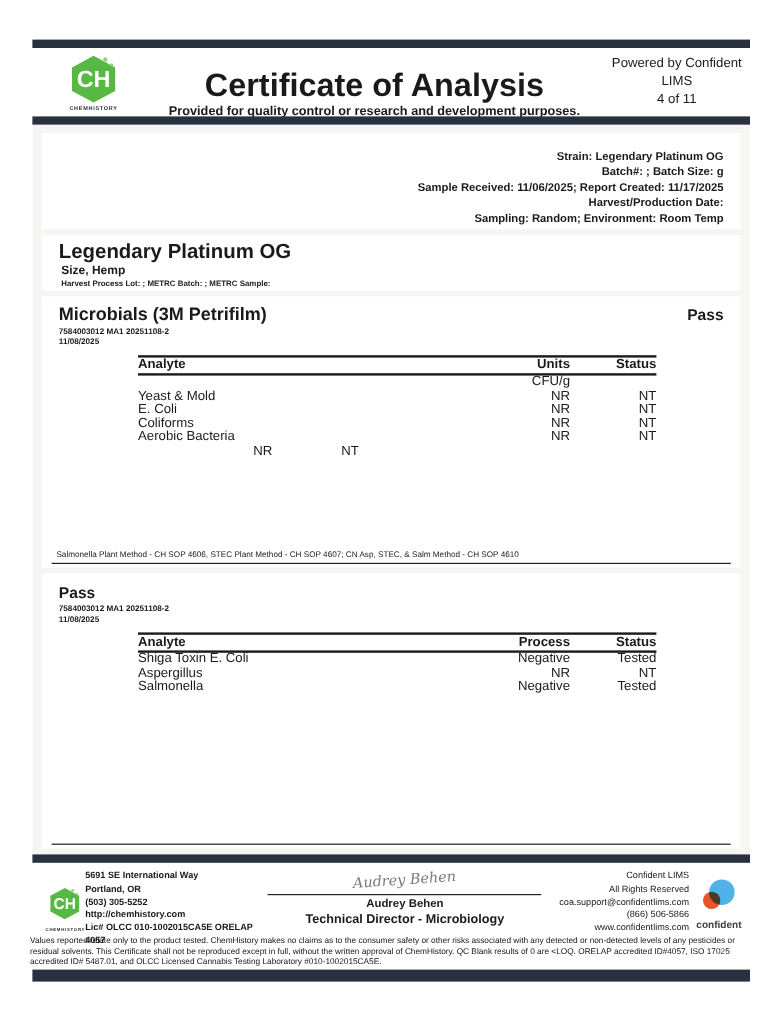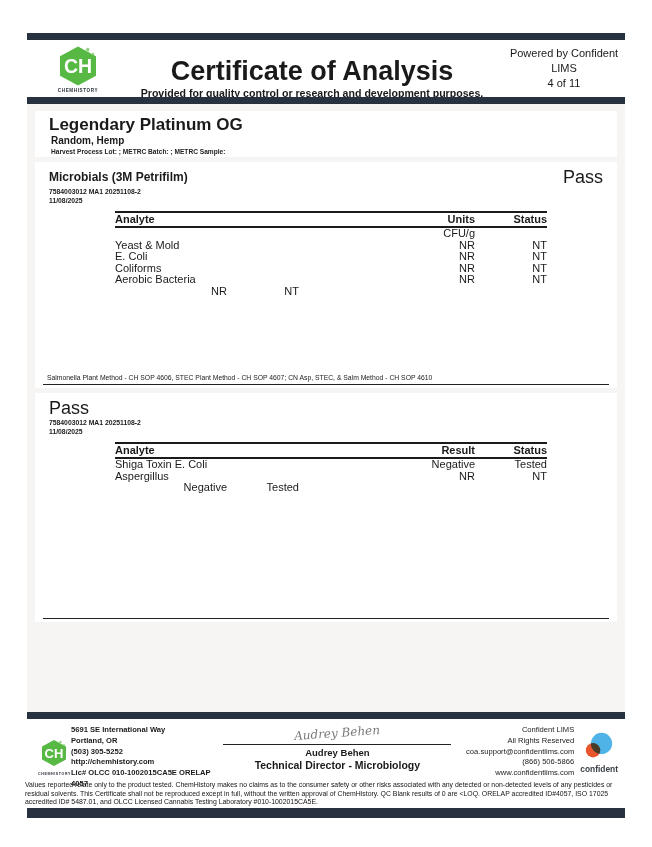--- a/index.html
+++ b/index.html
@@ -30,22 +30,22 @@
     text-align:right; font-size:9.4px; font-weight:600; line-height:13px; }
   .product-card { height:46px; margin-bottom:5px; padding:4px 14px 0; box-sizing:border-box; }
   .product-name { font-size:17px; font-weight:600; line-height:20px; }
   .product-type { font-size:10px; font-weight:600; line-height:12px; margin-left:2px; }
   .product-meta { font-size:6.6px; font-weight:600; line-height:9px; margin-left:2px; color:#222; }
 
   .section-card { position:relative; margin-bottom:5px; padding:6px 14px; box-sizing:border-box; }
   .sec-micro { height:226px; }
   .sec-mol   { height:229px; }
   .sec-head { display:flex; justify-content:space-between; align-items:flex-start; }
-  .sec-title { font-size:12px; font-weight:600; line-height:19px; }
-  .sec-status { font-size:18px; font-weight:400; line-height:19px; }
+  .sec-title { font-size:15px; font-weight:600; line-height:19px; }
+  .sec-status { font-size:13px; font-weight:700; line-height:19px; }
   .sec-id   { font-size:6.8px; font-weight:600; line-height:9px; }
   .sec-date { font-size:6.8px; font-weight:600; line-height:9px; }
 
   .assay-table { margin:6px 0 0 66px; width:432px; font-size:11px; }
   .t-row { display:flex; line-height:11.6px; }
   .t-head { font-weight:700; border-top:2px solid #1b1b1b; border-bottom:2px solid #1b1b1b; line-height:13px; }
   .c-analyte { flex:1; text-align:left; }
   .c-val { width:112px; text-align:right; }
   .c-status { width:72px; text-align:right; }
 
@@ -97,24 +97,31 @@
     <div class="hdr-right">
       <div>Powered by Confident LIMS</div>
       <div>4 of 11</div>
     </div>
   </header>
 
   <div class="bar bar-mid"></div>
 
   <main class="content">
 
+    <section class="card info-card">
+      <div>Strain: Legendary Platinum OG</div>
+      <div>Batch#: ; Batch Size:  g</div>
+      <div>Sample Received: 11/06/2025; Report Created: 11/17/2025</div>
+      <div>Harvest/Production Date:</div>
+      <div>Sampling: Random; Environment: Room Temp</div>
+    </section>
 
     <section class="card product-card">
       <div class="product-name">Legendary Platinum OG</div>
-      <div class="product-type">Random, Hemp</div>
+      <div class="product-type">Size, Hemp</div>
       <div class="product-meta">Harvest Process Lot: ; METRC Batch: ; METRC Sample:</div>
     </section>
 
     <section class="card section-card sec-micro">
       <div class="sec-head">
         <div class="sec-title">Microbials (3M Petrifilm)</div>
         <div class="sec-status">Pass</div>
       </div>
       <div class="sec-id">7584003012 MA1 20251108-2</div>
       <div class="sec-date">11/08/2025</div>
@@ -162,34 +169,35 @@
     <section class="card section-card sec-mol">
       <div class="sec-head">
         <div class="sec-status">Pass</div>
       </div>
       <div class="sec-id">7584003012 MA1 20251108-2</div>
       <div class="sec-date">11/08/2025</div>
 
       <div class="assay-table">
         <div class="t-row t-head">
           <div class="c-analyte">Analyte</div>
-          <div class="c-val">Result</div>
+          <div class="c-val">Process</div>
           <div class="c-status">Status</div>
         </div>
         <div class="t-row">
           <div class="c-analyte">Shiga Toxin E. Coli</div>
           <div class="c-val">Negative</div>
           <div class="c-status">Tested</div>
         </div>
         <div class="t-row">
           <div class="c-analyte">Aspergillus</div>
           <div class="c-val">NR</div>
           <div class="c-status">NT</div>
         </div>
         <div class="t-row">
+          <div class="c-analyte">Salmonella</div>
           <div class="c-val">Negative</div>
           <div class="c-status">Tested</div>
         </div>
       </div>
 
       <div class="sec-foot empty"></div>
     </section>
 
   </main>
 

